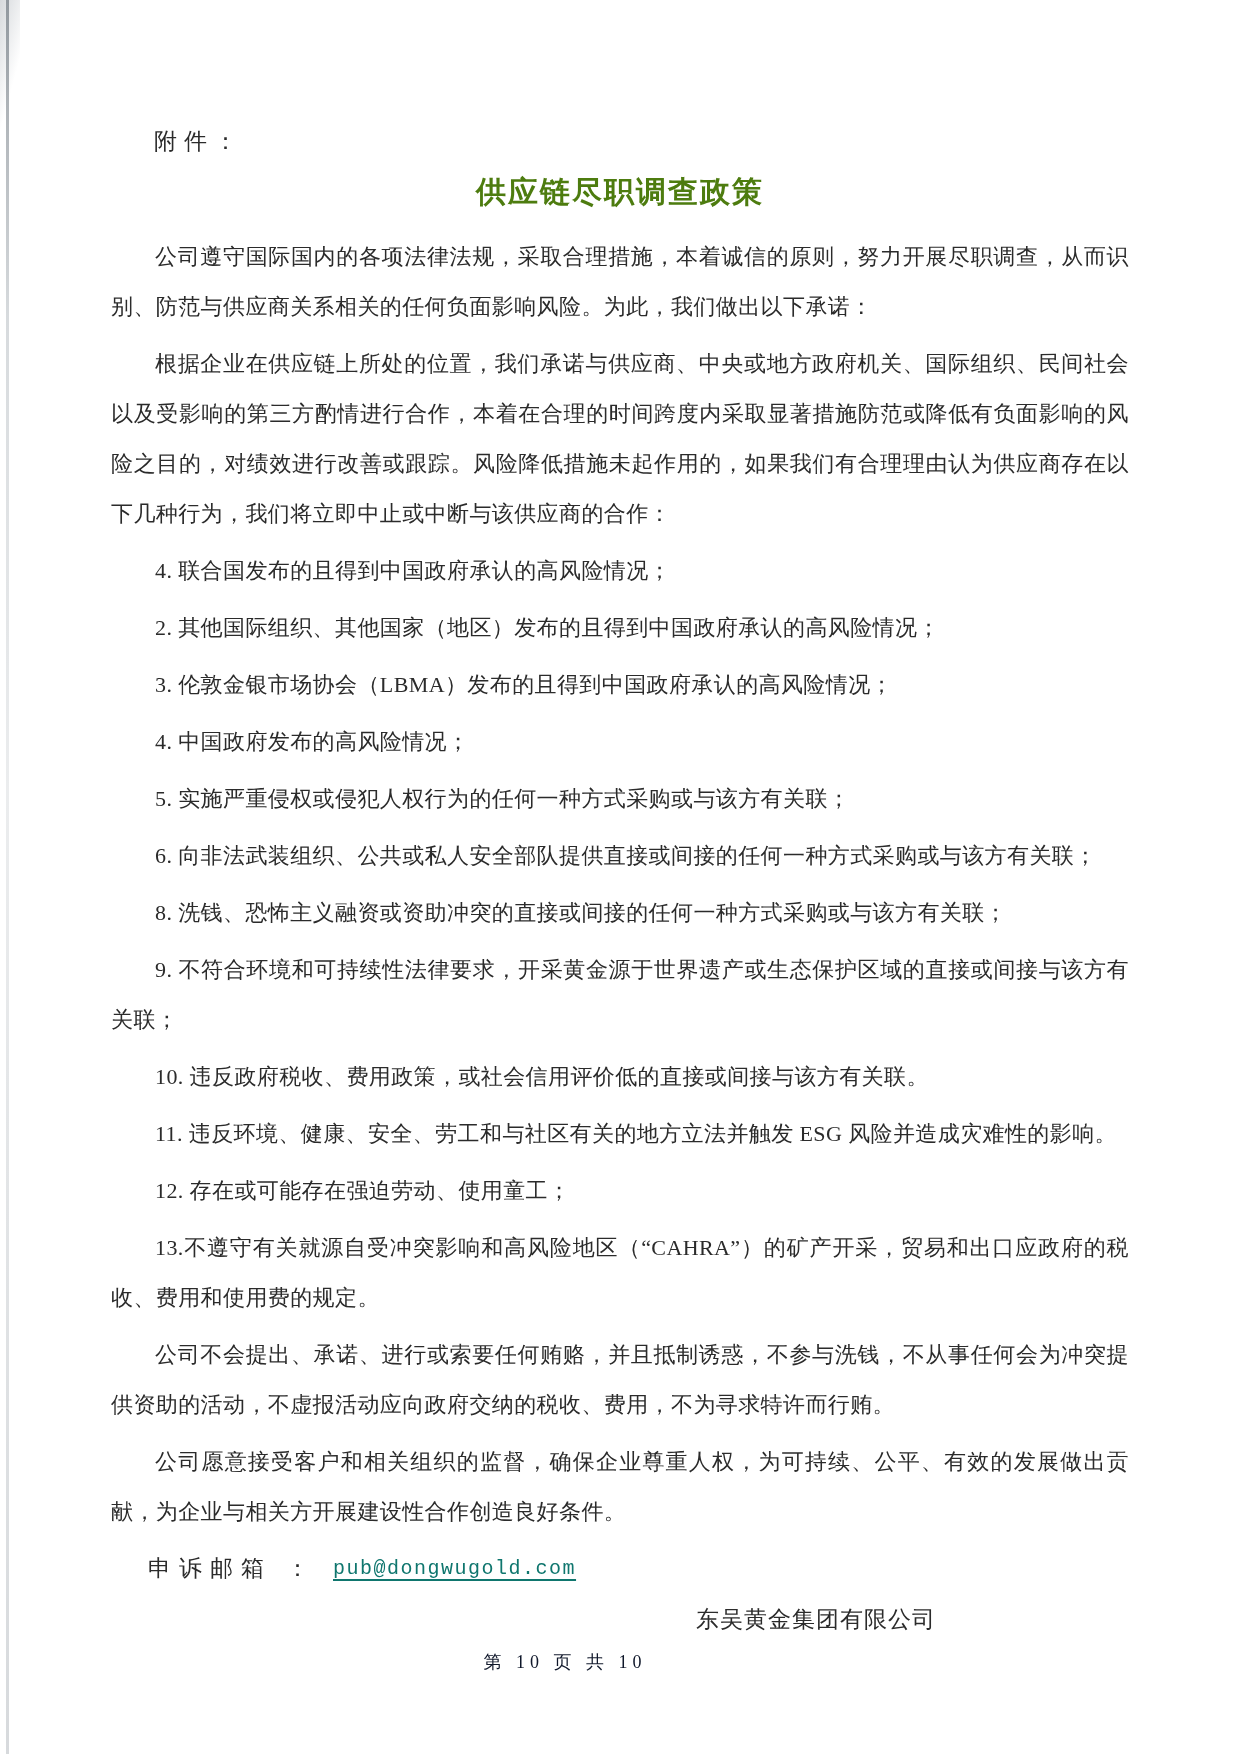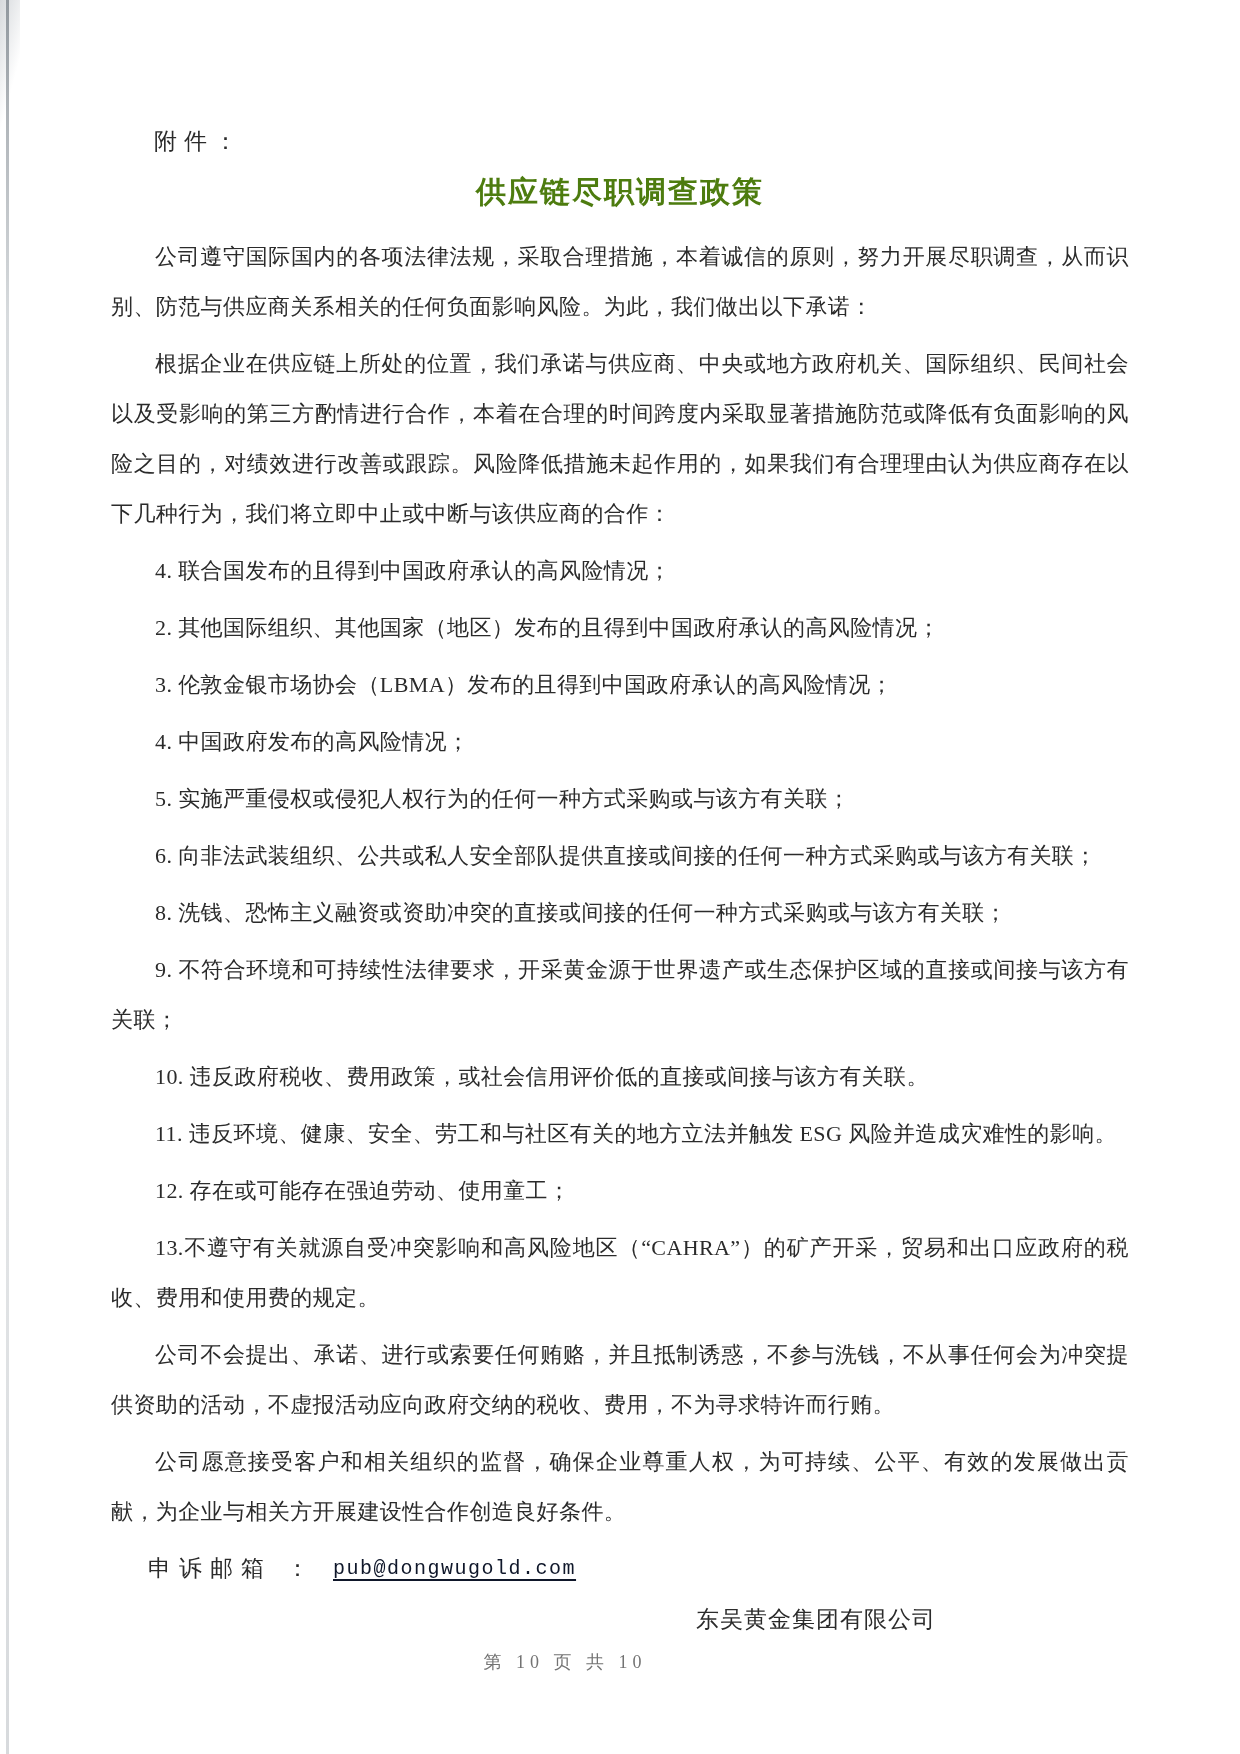--- a/index.html
+++ b/index.html
@@ -49,34 +49,34 @@
     padding-left: 44px;
   }
   .c-label { letter-spacing: 8px; }
   .c-colon { margin-left: 14px; }
   .c-email {
     margin-left: 24px;
     font-family: "Liberation Mono", "DejaVu Sans Mono", monospace;
     font-size: 20px; letter-spacing: 1.5px;
     text-decoration: underline;
     text-underline-offset: 5px;
-    color: #0f172a;
+    color: #0f766e;
   }
   .signature {
     width: fit-content;
     margin: 2px 200px 0 auto;
     text-align: left;
     font-size: 23px; line-height: 48px;
   }
   .sig-company { letter-spacing: 1px; }
   .footer {
     position: absolute; left: 0; right: 110px; top: 1650px;
     text-align: center;
     font-size: 18px; letter-spacing: 5px;
-    color: #737373;
+    color: #0f172a;
   }
 </style>
 </head>
 <body>
 
 <div class="page">
   <div class="scan-edge-left"></div>
   <div class="scan-edge-corner"></div>
 
   <div class="content">

